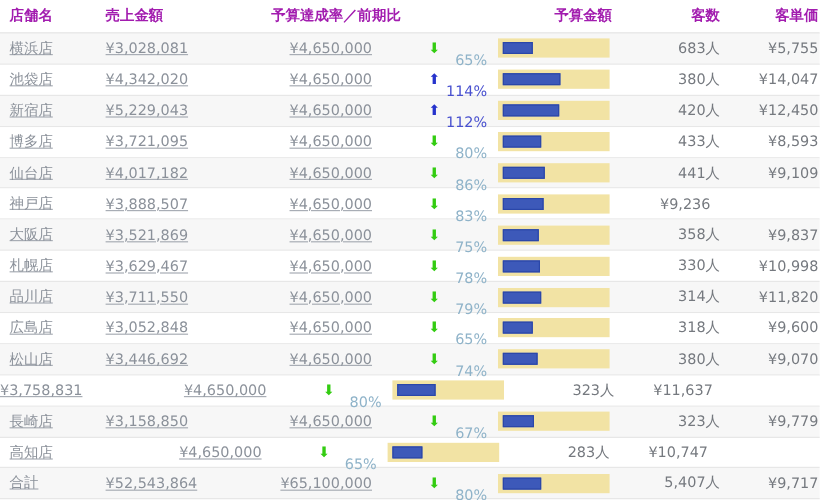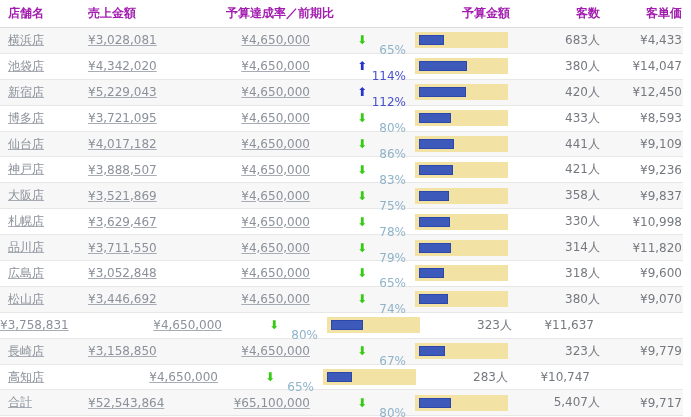--- a/index.html
+++ b/index.html
@@ -100,21 +100,21 @@
         <div class="col-sales"><span class="cell-link">¥3,028,081</span></div>
         <div class="col-budget"><span class="cell-link">¥4,650,000</span></div>
         <div class="col-rate">
           <span class="trend-arrow down">⬇</span>
           <span class="rate-text down">65%</span>
           <div class="rate-bar-track">
             <div class="rate-bar-fill" style="width: 25px;"></div>
           </div>
         </div>
         <div class="col-cust"><span class="cell-plain">683人</span></div>
-        <div class="col-avg"><span class="cell-plain">¥4,433</span></div>
+        <div class="col-avg"><span class="cell-plain">¥5,755</span></div>
       </div>
       <div class="data-row">
         <div class="col-store"><span class="cell-link">池袋店</span></div>
         <div class="col-sales"><span class="cell-link">¥4,342,020</span></div>
         <div class="col-budget"><span class="cell-link">¥4,650,000</span></div>
         <div class="col-rate">
           <span class="trend-arrow up">⬆</span>
           <span class="rate-text up">114%</span>
           <div class="rate-bar-track">
             <div class="rate-bar-fill" style="width: 48px;"></div>
@@ -169,21 +169,20 @@
         <div class="col-store"><span class="cell-link">神戸店</span></div>
         <div class="col-sales"><span class="cell-link">¥3,888,507</span></div>
         <div class="col-budget"><span class="cell-link">¥4,650,000</span></div>
         <div class="col-rate">
           <span class="trend-arrow down">⬇</span>
           <span class="rate-text down">83%</span>
           <div class="rate-bar-track">
             <div class="rate-bar-fill" style="width: 34px;"></div>
           </div>
         </div>
-        <div class="col-cust"><span class="cell-plain">421人</span></div>
         <div class="col-avg"><span class="cell-plain">¥9,236</span></div>
       </div>
       <div class="data-row odd">
         <div class="col-store"><span class="cell-link">大阪店</span></div>
         <div class="col-sales"><span class="cell-link">¥3,521,869</span></div>
         <div class="col-budget"><span class="cell-link">¥4,650,000</span></div>
         <div class="col-rate">
           <span class="trend-arrow down">⬇</span>
           <span class="rate-text down">75%</span>
           <div class="rate-bar-track">

